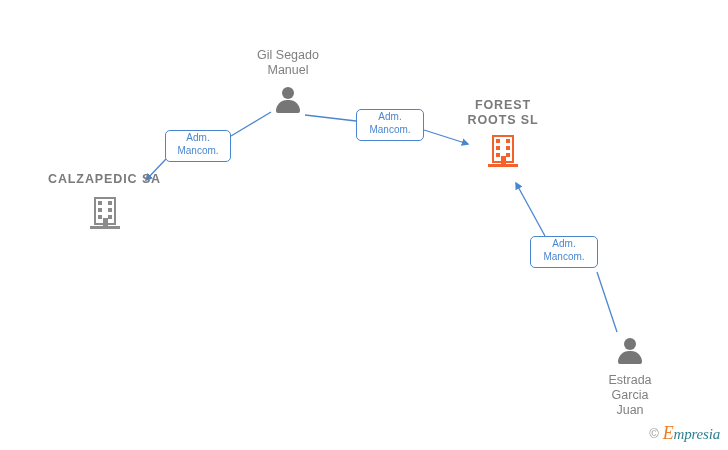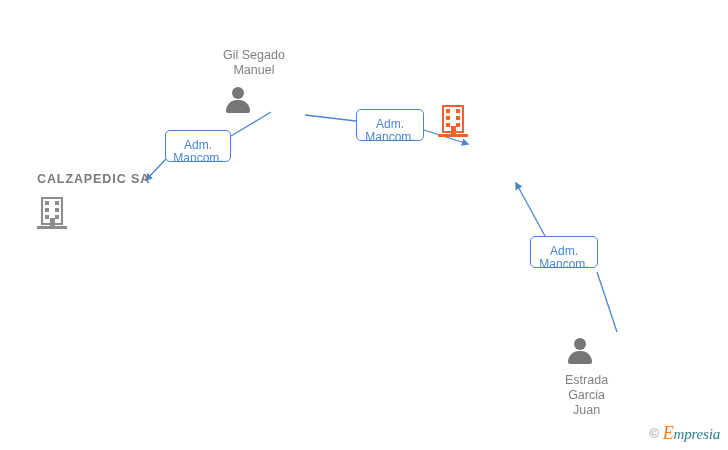--- a/index.html
+++ b/index.html
@@ -24,21 +24,21 @@
     width: 728px;
     height: 450px;
     pointer-events: none;
   }
 
   
   .node {
     position: absolute;
     display: flex;
     flex-direction: column;
-    align-items: flex-start;
+    align-items: center;
     width: 130px;
   }
   .node-label {
     color: #808080;
     font-size: 12.5px;
     line-height: 15px;
     text-align: center;
     white-space: pre-line;
   }
   .node-label.company {
@@ -115,24 +115,24 @@
   .building-icon.orange { color: #f4612b; }
   .building-icon.gray   { color: #8c8c8c; }
 
   
   .edge-label {
     position: absolute;
     border: 1.4px solid #4a86d0;
     border-radius: 5px;
     background: #ffffff;
     color: #4a86d0;
-    font-size: 12px;
+    font-size: 10px;
     line-height: 13px;
     text-align: center;
-    padding: 8px 6px 5px 6px;
+    padding: 0 6px 5px 6px;
     box-sizing: border-box;
     white-space: pre-line;
   }
 
   
   #watermark {
     position: absolute;
     right: 8px;
     bottom: 6px;
     display: flex;
@@ -183,20 +183,22 @@
 Manuel</div>
     <div class="node-icon" style="margin-top:9px;">
       <div class="person-icon">
         <div class="head"></div>
         <div class="body"></div>
       </div>
     </div>
   </div>
 
   <div class="node" style="left:438px; top:98px;">
+    <div class="node-label company">FOREST
+ROOTS  SL</div>
     <div class="node-icon" style="margin-top:7px;">
       <div class="building-icon orange">
         <div class="tower"></div>
         <div class="win" style="left:8px;  top:4px;"></div>
         <div class="win" style="left:18px; top:4px;"></div>
         <div class="win" style="left:8px;  top:11px;"></div>
         <div class="win" style="left:18px; top:11px;"></div>
         <div class="win" style="left:8px;  top:18px;"></div>
         <div class="win" style="left:18px; top:18px;"></div>
         <div class="door"></div>

